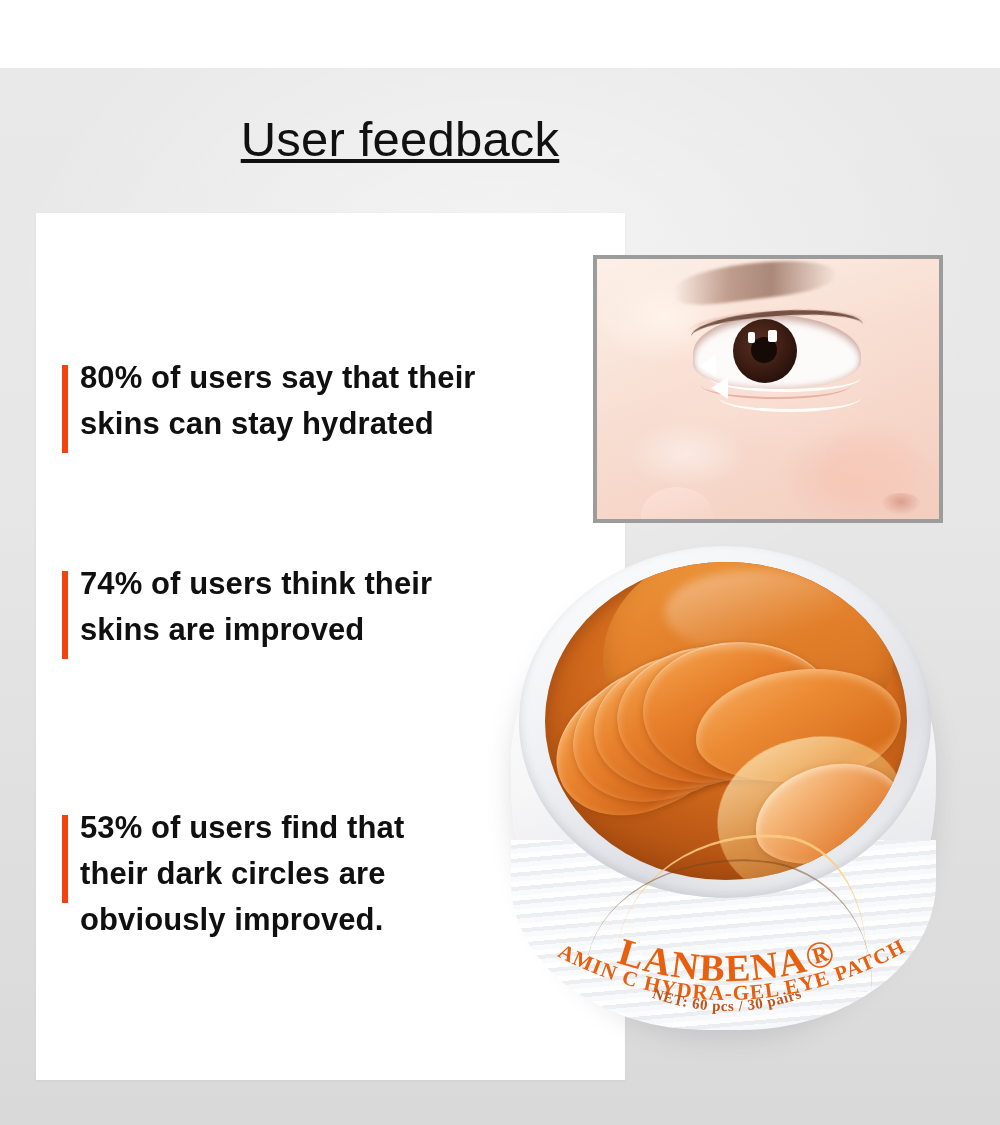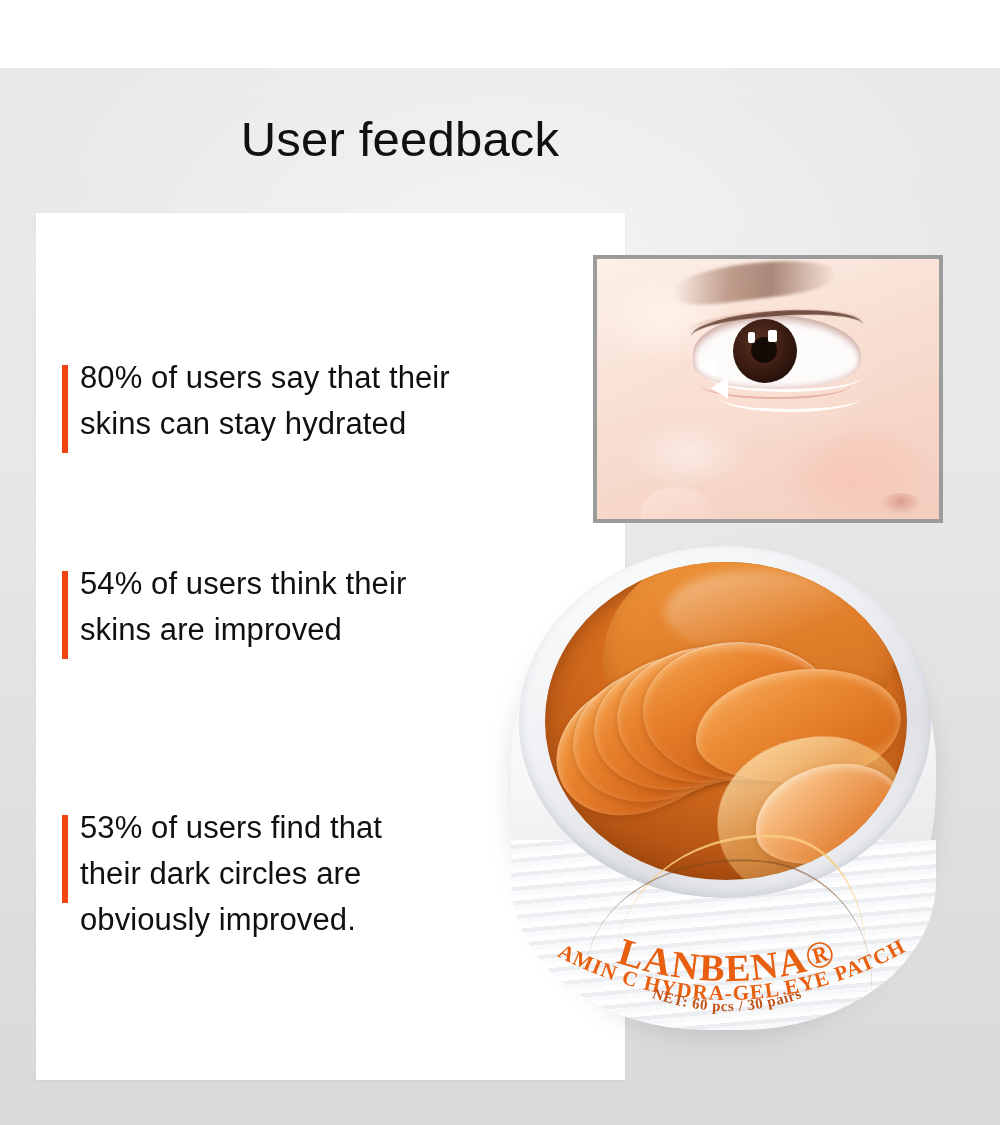--- a/index.html
+++ b/index.html
@@ -42,20 +42,21 @@
   .title {
     position: absolute;
     left: 0; top: 110px;
     width: 800px;
     text-align: center;
     font-size: 49px;
     font-weight: 400;
     line-height: 58px;
     color: #111111;
     letter-spacing: 0.2px;
+    text-decoration: underline;
   }
   
   .card {
     position: absolute;
     left: 36px; top: 213px;
     width: 589px; height: 867px;
     background: #ffffff;
     box-shadow: 0 1px 3px rgba(0,0,0,0.05);
   }
   
@@ -74,21 +75,21 @@
     left: 12px;
     top: 10px;
     width: 6px;
     height: 88px;
     background: #f2440e;
   }
   .feedback-item .text {
     font-size: 31px;
     line-height: 46px;
     color: #101010;
-    font-weight: 400;
+    font-weight: 700;
     white-space: pre-line;
     letter-spacing: 0.1px;
   }
   .item-0 { top: 142px; }
   .item-1 { top: 348px; }
   .item-2 { top: 592px; }
 
   
   .eye-photo {
     position: absolute;
@@ -379,21 +380,21 @@
   <div class="feedback-list">
 
     <div class="feedback-item item-0">
       <span class="bar"></span>
       <div class="text">80% of users say that their
 skins can stay hydrated</div>
     </div>
 
     <div class="feedback-item item-1">
       <span class="bar"></span>
-      <div class="text">54% of users think their
+      <div class="text">74% of users think their
 skins are improved</div>
     </div>
 
     <div class="feedback-item item-2">
       <span class="bar"></span>
       <div class="text">53% of users find that
 their dark circles are
 obviously improved.</div>
     </div>
 

